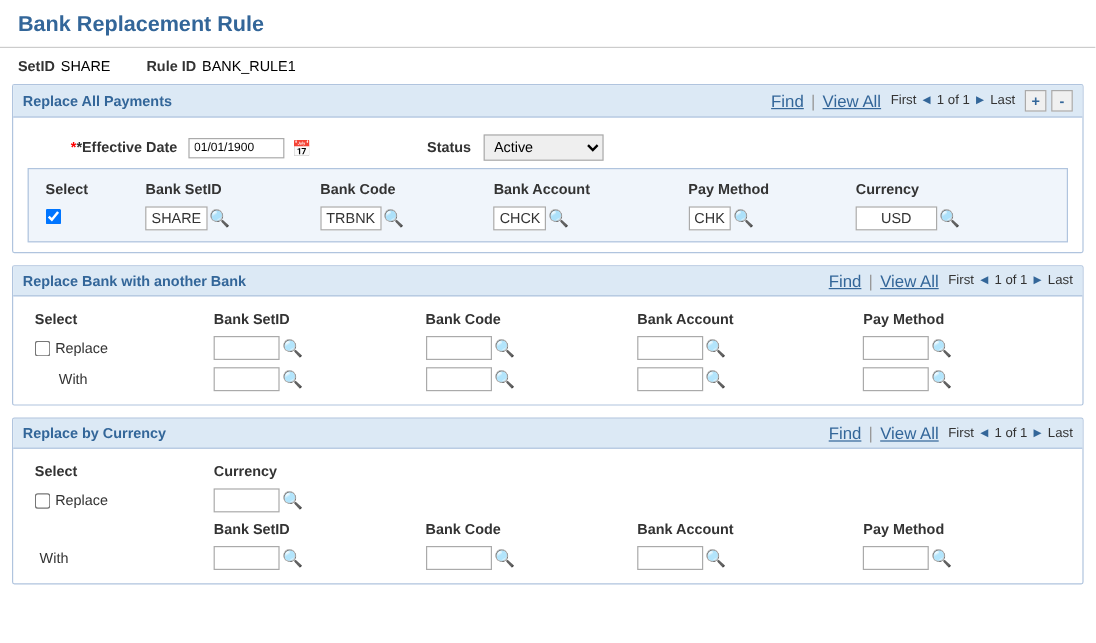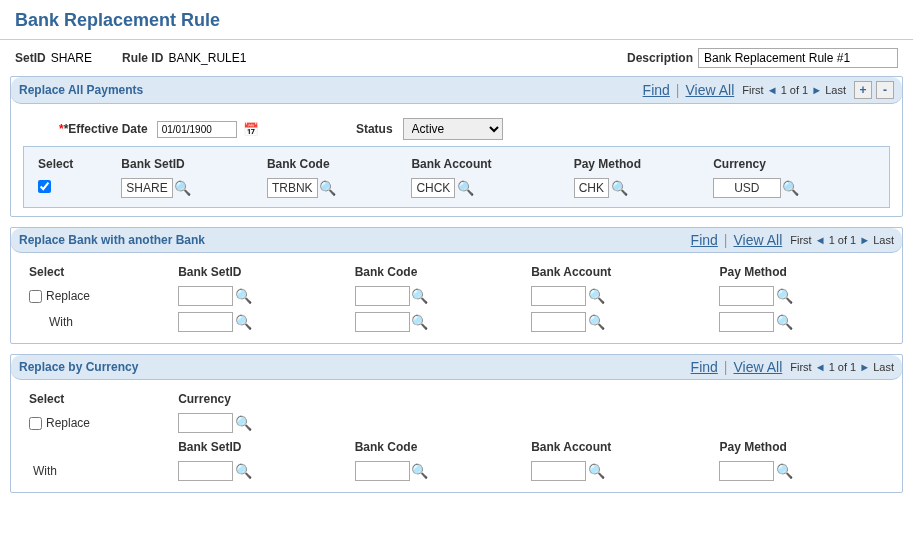--- a/index.html
+++ b/index.html
@@ -7,21 +7,21 @@
     
     .page-title { color: #336699; font-size: 18px; font-weight: bold; padding: 10px 15px 8px; border-bottom: 1px solid #ccc; }
     
     .header-row { display: flex; align-items: center; padding: 8px 15px; gap: 30px; }
     .header-field { display: flex; align-items: center; gap: 5px; }
     .header-label { font-weight: bold; font-size: 12px; }
     .header-value { font-size: 12px; color: #000; }
     .desc-input { border: 1px solid #aaa; padding: 2px 5px; width: 200px; font-size: 12px; }
     
     .section { border: 1px solid #b0c4de; margin: 0 10px 10px; border-radius: 2px; }
-    .section-header { background: #dce9f5; padding: 4px 8px; display: flex; align-items: center; justify-content: space-between; border-bottom: 1px solid #b0c4de; border-radius: 10px; }
+    .section-header { background: #dce9f5; padding: 4px 8px; display: flex; align-items: center; justify-content: space-between; border-bottom: 1px solid #b0c4de; }
     .section-title { color: #336699; font-size: 12px; font-weight: bold; }
     .section-nav { display: flex; gap: 6px; font-size: 14px; color: #333; }
     .nav-link { color: #336699; text-decoration: underline; cursor: pointer; }
     .nav-sep { color: #999; }
     .nav-count { font-size: 11px; }
     
     .section-content { padding: 8px 12px; }
     
     .effective-date-row { display: flex; align-items: center; gap: 20px; padding: 6px 0; }
     .field-label { font-weight: bold; font-size: 12px; margin-left: 36px; }
@@ -51,24 +51,20 @@
 <div class="page-title">Bank Replacement Rule</div>
 
 <div class="header-row">
   <div class="header-field">
     <span class="header-label">SetID</span>
     <span class="header-value">SHARE</span>
   </div>
   <div class="header-field">
     <span class="header-label">Rule ID</span>
     <span class="header-value">BANK_RULE1</span>
-  </div>
-  <div class="header-field" style="margin-left:auto;">
-    <span class="header-label">Description</span>
-    <input type="text" class="desc-input" value="Bank Replacement Rule #1" style="">
   </div>
 </div>
 
 <div class="section">
   <div class="section-header top-section-header">
     <span class="section-title">Replace All Payments</span>
     <div style="display:flex; align-items:center; gap:8px;">
       <span class="section-nav">
         <span class="nav-link">Find</span>
         <span class="nav-sep">|</span>

